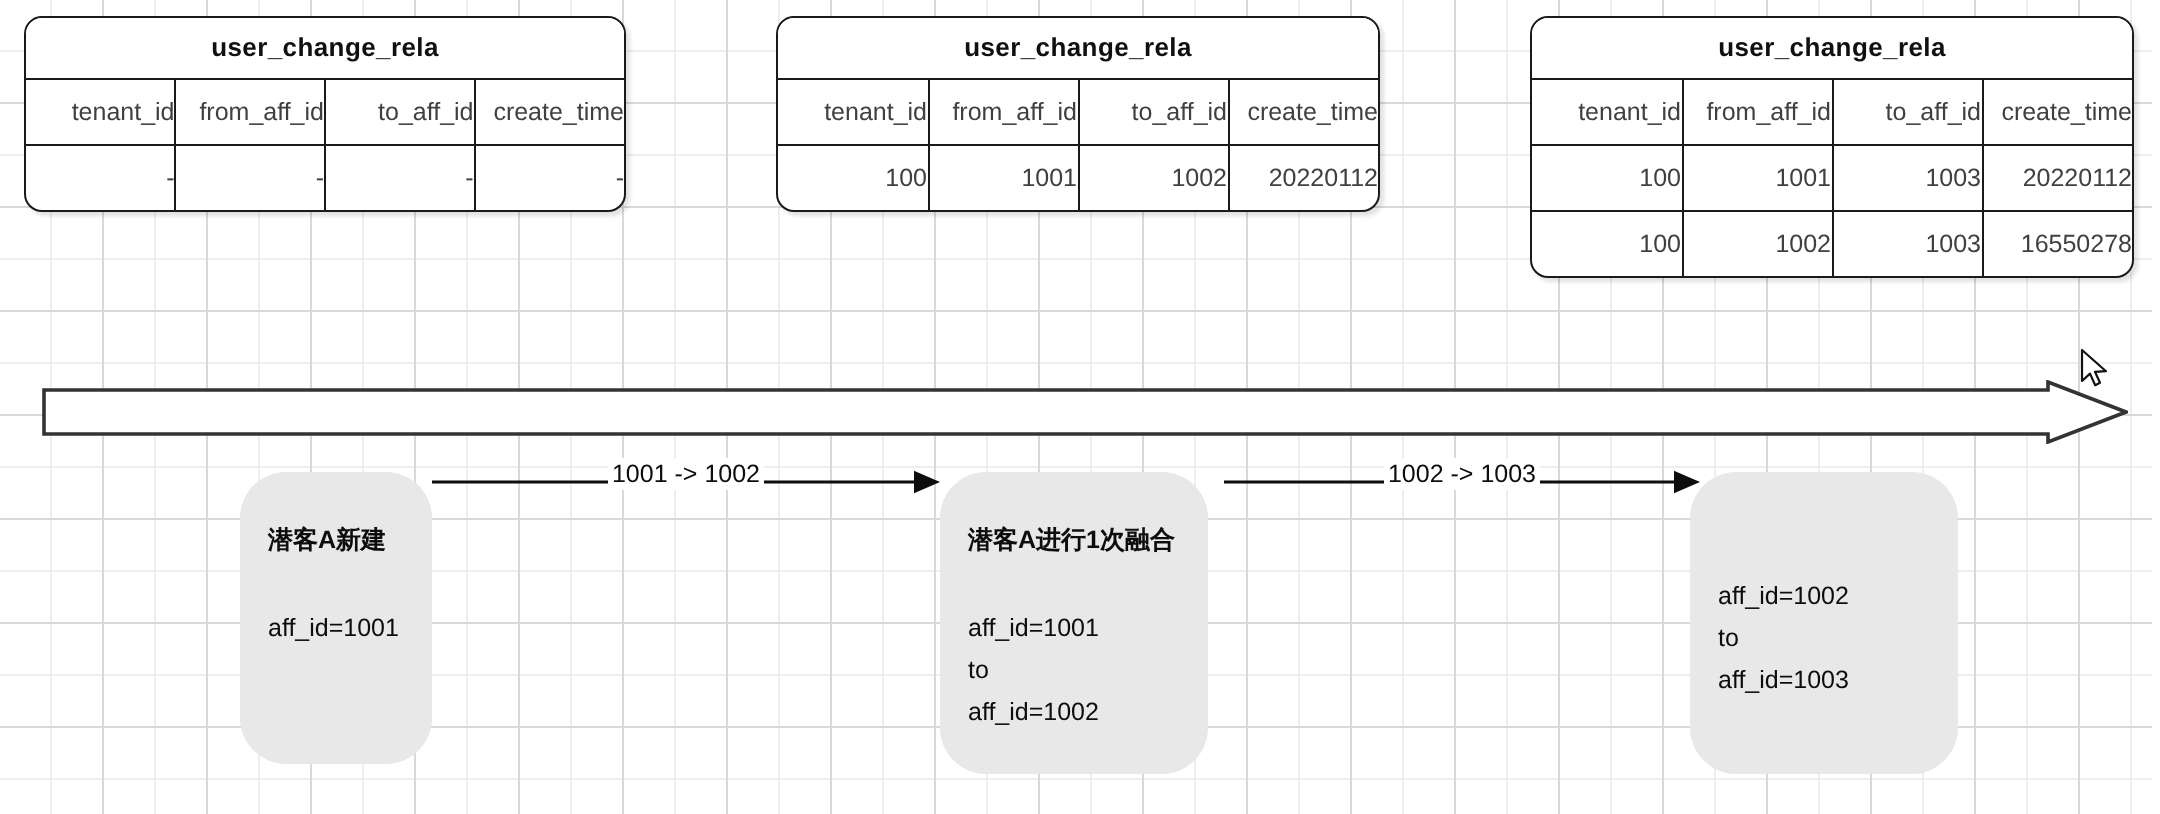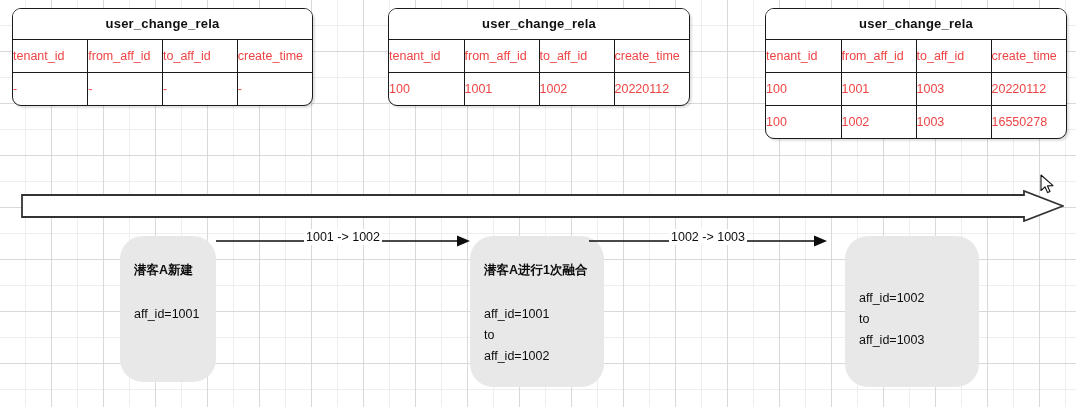--- a/index.html
+++ b/index.html
@@ -61,23 +61,23 @@
     border-collapse: collapse;
     table-layout: fixed;
   }
   .db-row {
     display: table-row;
   }
   .db-cell {
     display: table-cell;
     height: 32px;
     vertical-align: middle;
-    text-align: left;
-    font-size: 12.5px;
-    color: #ef4444;
+    text-align: right;
+    font-size: 12.5px;
+    color: #404040;
     border-right: 1.6px solid #1a1a1a;
     white-space: nowrap;
     overflow: hidden;
   }
   .db-cell:last-child { border-right: none; }
   .db-row.head .db-cell { font-size: 12.5px; }
   .db-row.body .db-cell {
     border-top: 1.6px solid #1a1a1a;
   }
 
@@ -238,21 +238,21 @@
   </div>
 
   <div class="connector" style="left:216px; top:230px; width:254px;">
     <svg width="254" height="22" viewBox="0 0 254 22" fill="none" xmlns="http://www.w3.org/2000/svg">
       <line x1="0" y1="11" x2="243" y2="11" stroke="#0d0d0d" stroke-width="1.6"></line>
       <path d="M254 11 L241 5.4 V16.6 Z" fill="#0d0d0d"></path>
     </svg>
     <div class="conn-label" style="left:127px;">1001 -&gt; 1002</div>
   </div>
 
-  <div class="connector" style="left:589px; top:230px; width:238px;">
+  <div class="connector" style="left:612px; top:230px; width:238px;">
     <svg width="238" height="22" viewBox="0 0 238 22" fill="none" xmlns="http://www.w3.org/2000/svg">
       <line x1="0" y1="11" x2="227" y2="11" stroke="#0d0d0d" stroke-width="1.6"></line>
       <path d="M238 11 L225 5.4 V16.6 Z" fill="#0d0d0d"></path>
     </svg>
     <div class="conn-label" style="left:119px;">1002 -&gt; 1003</div>
   </div>
 
   <div id="cursor">
     <svg width="16" height="22" viewBox="0 0 16 22" fill="none" xmlns="http://www.w3.org/2000/svg">
       <path d="M1 1 L1 16.5 L5 12.8 L7.6 18.6 L10 17.4 L7.5 11.9 L13 11.6 Z" fill="#ffffff" stroke="#111111" stroke-width="1.1" stroke-linejoin="round"></path>

